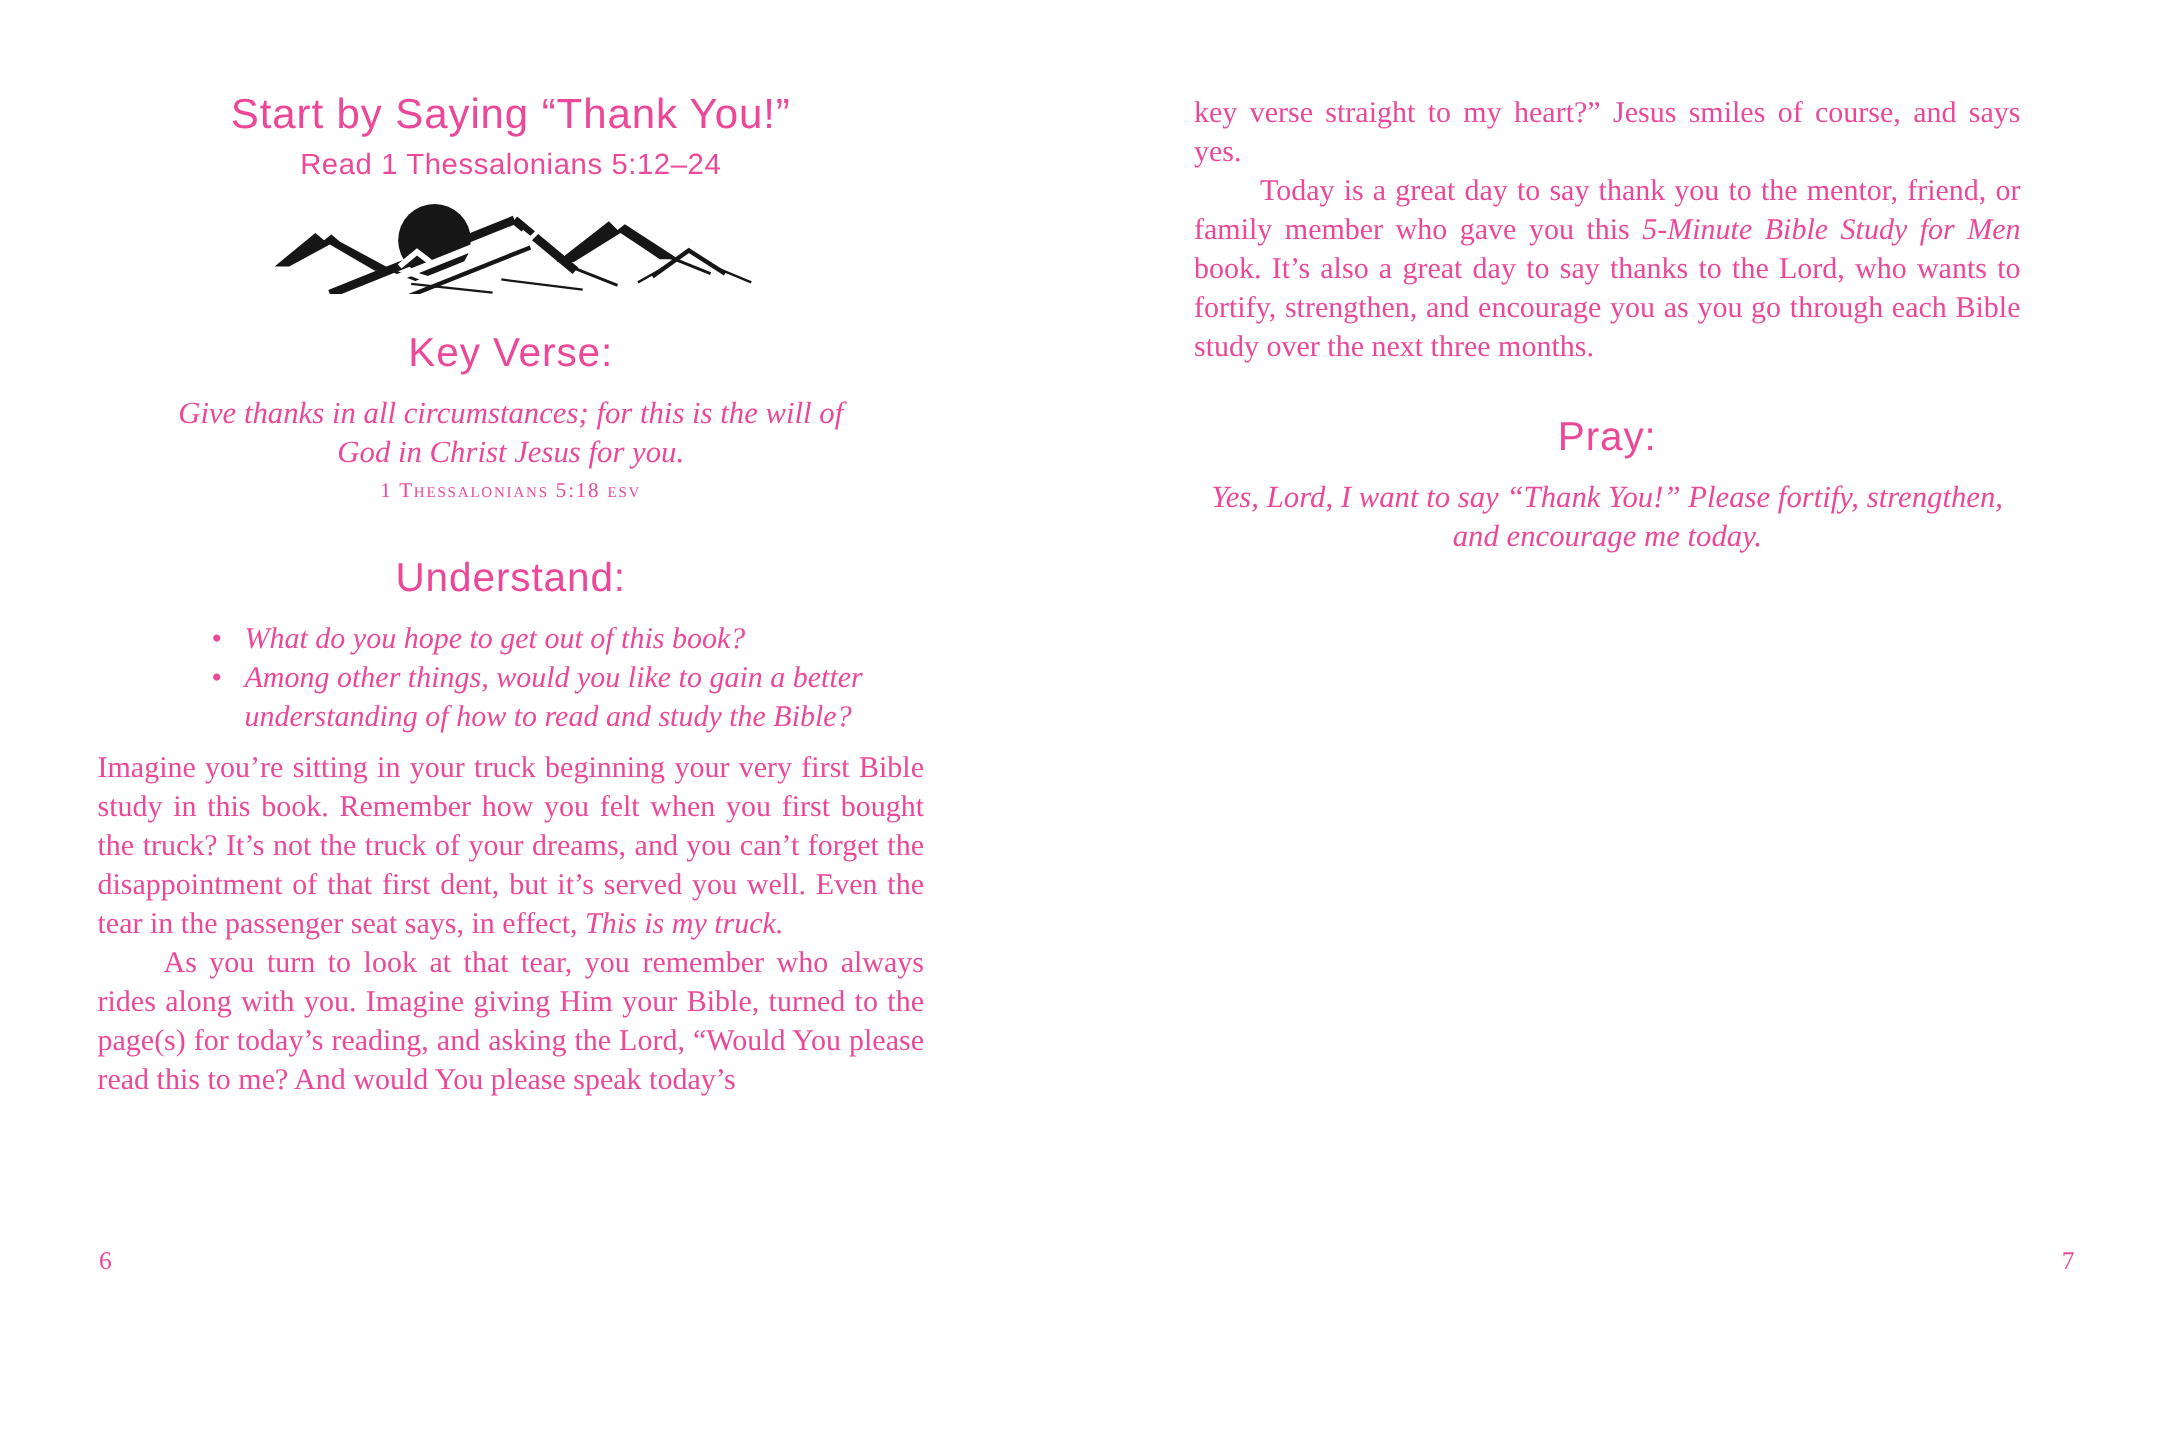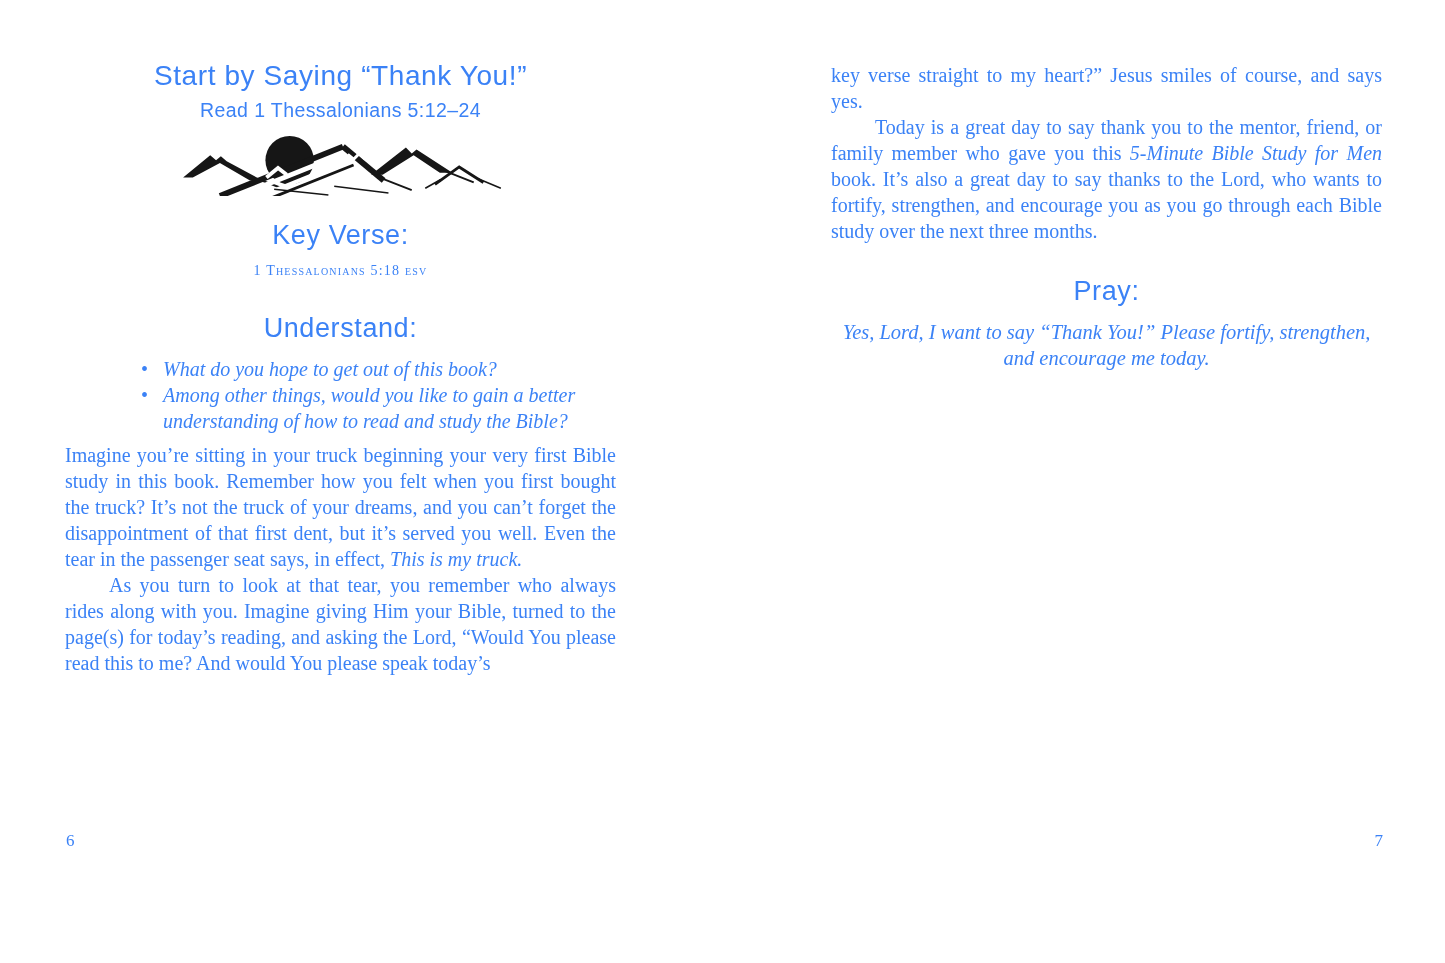--- a/index.html
+++ b/index.html
@@ -1,26 +1,26 @@
 <!DOCTYPE html>
 <html><head>
 <meta charset="utf-8">
 <style>
   html, body { margin: 0; padding: 0; background: #ffffff; }
   .spread {
     position: relative;
     width: 1445px;
     height: 887px;
     background: #ffffff;
-    color: #3b82f6;
+    color: #ec4899;
     overflow: hidden;
   }
   .page { position: absolute; top: 0; }
   .page-left  { left: 65px;  width: 551px; }
-  .page-right { left: 831px; width: 551px; }
+  .page-right { left: 796px; width: 551px; }
 
   
   .lesson-title {
     font-family: "Liberation Sans", sans-serif;
     font-weight: 400;
     font-size: 28px;
     letter-spacing: 0.6px;
     text-align: center;
     margin: 60px 0 0 0;
     line-height: 1.15;
@@ -146,20 +146,21 @@
 
       <path fill="#161616" d="M196,42 L232,14 L238,20 L243,16 L280,40 L267,40 L240,22 L208,42 Z"></path>
       <path stroke="#161616" stroke-width="2" d="M272,38 L302,50"></path>
 
       <path stroke="#161616" stroke-width="3" d="M262,52 L287,34 L312,50" fill="none"></path>
       <path stroke="#161616" stroke-width="1.6" d="M306,46 L330,56"></path>
       <path stroke="#161616" stroke-width="1.6" d="M252,56 L268,47"></path>
     </svg>
 
     <h2 class="section-heading mt-keyverse">Key Verse:</h2>
+    <div class="verse">Give thanks in all circumstances; for this is the will of God in Christ Jesus for you.</div>
     <div class="verse-ref">1 Thessalonians 5:18 esv</div>
 
     <h2 class="section-heading mt-understand">Understand:</h2>
     <ul class="bullet-list">
         <li>What do you hope to get out of this book?</li>
         <li>Among other things, would you like to gain a better understanding of how to read and study the Bible?</li>
       </ul>
 
     <div class="body-copy">
         <p><span>Imagine you’re sitting in your truck beginning your very first Bible study in this book. Remember how you felt when you first bought the truck? It’s not the truck of your dreams, and you can’t forget the disappointment of that first dent, but it’s served you well. Even the tear in the passenger seat says, in effect, </span><span class="it">This is my truck.</span></p>

